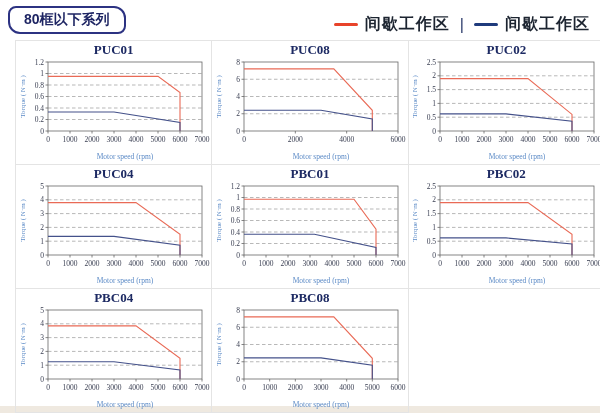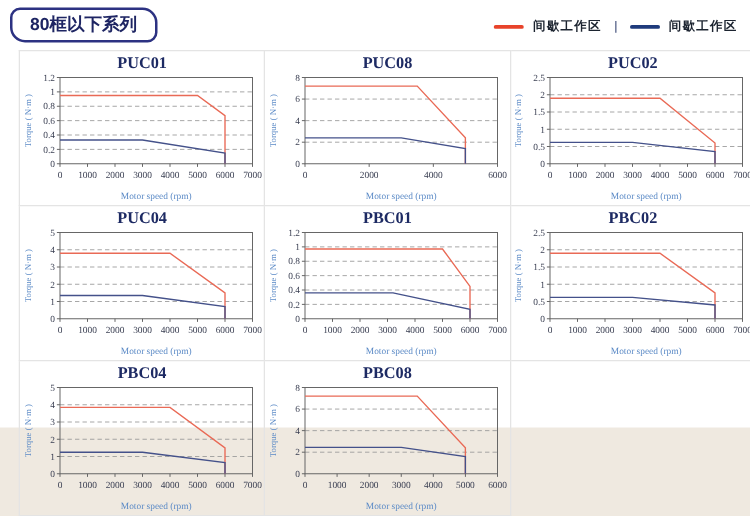--- a/index.html
+++ b/index.html
@@ -1,21 +1,21 @@
 <!DOCTYPE html>
 <html><head>
 <meta charset="utf-8">
 <style>
   html,body{margin:0;padding:0;}
   body{width:600px;height:413px;background:#efe9e0;font-family:"Liberation Sans",sans-serif;overflow:hidden;}
-  .page{background:#ffffff;width:600px;height:342px;}
+  .page{background:#ffffff;width:600px;height:406px;}
   .header{position:relative;height:40px;}
   .badge{position:absolute;left:8px;top:6px;border:2px solid #2c3282;border-radius:8px 12px 8px 12px;
          padding:3px 14px;font-weight:bold;font-size:14px;color:#1e2563;background:#fff;}
-  .legend{position:absolute;right:10px;top:14px;display:flex;align-items:center;font-size:10px;
+  .legend{position:absolute;right:10px;top:14px;display:flex;align-items:center;font-size:16px;
           font-weight:bold;color:#1c2430;}
   .swatch{width:24px;height:3px;border-radius:2px;display:inline-block;margin-right:7px;}
   .legend .lbl{letter-spacing:1px;}
   .sep{color:#2b3a6b;margin:0 10px;font-weight:normal;}
   table{border-collapse:collapse;margin:0 15px;width:590px;table-layout:fixed;}
   td{border:1px solid #e4e4e4;height:122px;vertical-align:top;text-align:center;padding:1px 0 0;}
   td.empty{border:none;}
   .chart-title{font-family:"Liberation Serif","DejaVu Serif",serif;font-weight:bold;font-size:13px;
                color:#1d2a63;line-height:15px;}
   svg.plot{display:block;margin:0 auto;width:192px;height:104px;}

